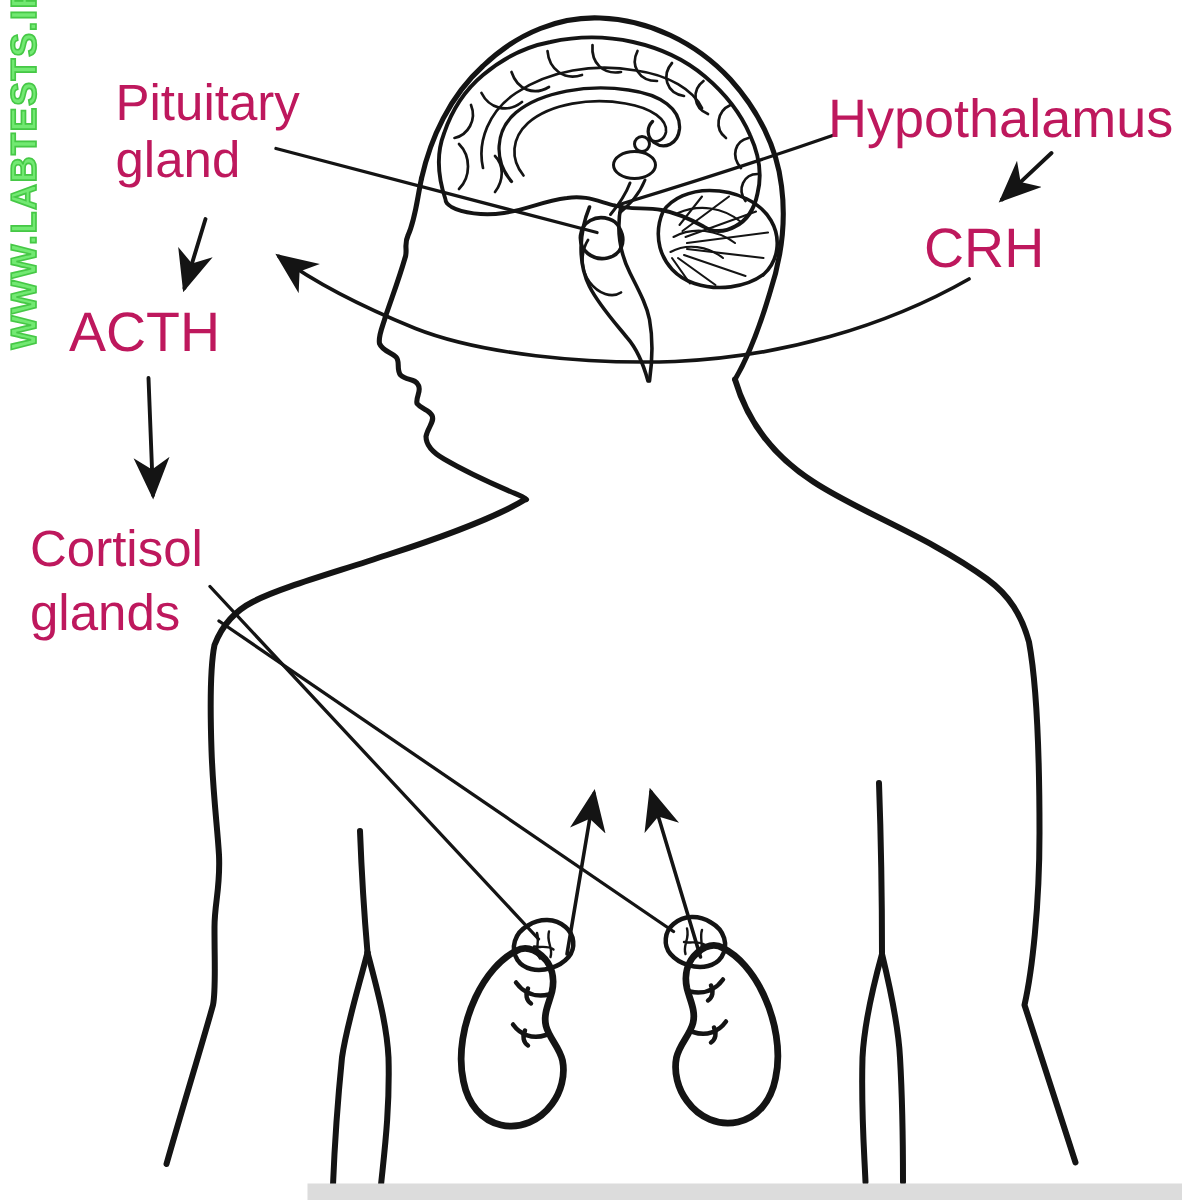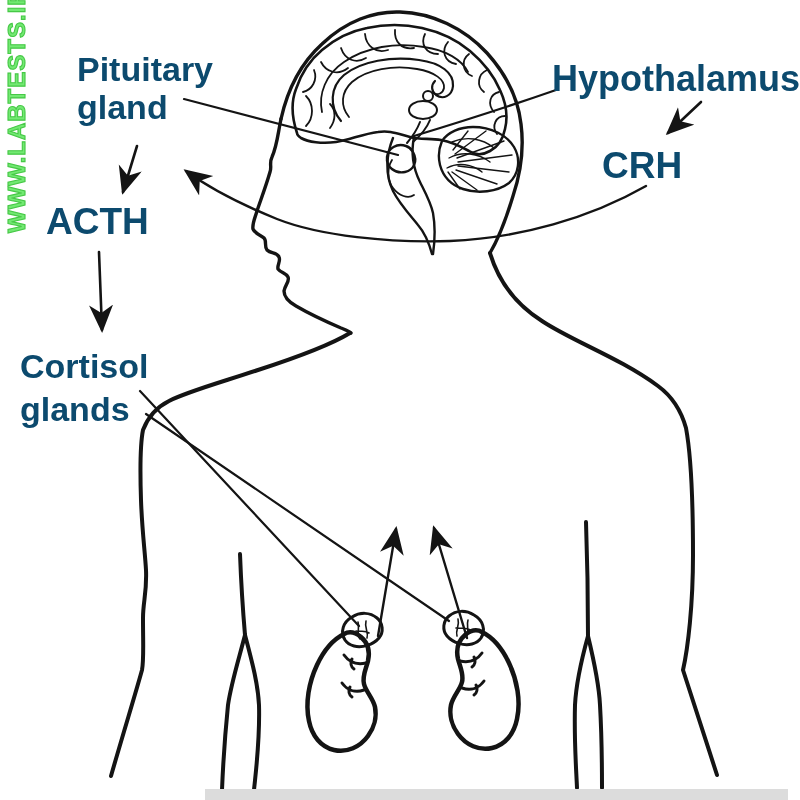--- a/index.html
+++ b/index.html
@@ -2,25 +2,25 @@
 <html><head>
 <meta charset="utf-8">
 <style>
   html,body{margin:0;padding:0;background:#fff;}
   #stage{
     position:relative;width:800px;height:800px;background:#ffffff;
     font-family:"Liberation Sans","DejaVu Sans",sans-serif;color:#141414;
     overflow:hidden;
   }
   #figure-svg{position:absolute;left:0;top:0;width:800px;height:800px;}
-  .lbl{position:absolute;color:#0c4a6e;white-space:nowrap;z-index:5;font-weight:bold;}
+  .lbl{position:absolute;color:#be185d;white-space:nowrap;z-index:5;}
   .lbl span{display:block;}
   #lbl-pituitary{left:77px;top:50px;font-size:34px;line-height:38px;}
   #lbl-hypothalamus{left:552px;top:58px;font-size:36px;}
-  #lbl-crh{left:602px;top:145px;font-size:37px;text-align:center;}
+  #lbl-crh{left:616px;top:145px;font-size:37px;text-align:center;}
   #lbl-acth{left:46px;top:201px;font-size:37px;}
   #lbl-adrenal{left:20px;top:345px;font-size:34px;line-height:43px;}
   #lbl-cortisol{left:344px;top:473px;font-size:35px;}
   #watermark{
     position:absolute;left:3px;top:233px;z-index:6;
     transform:rotate(-90deg);transform-origin:0 0;
     font-size:24px;font-weight:bold;letter-spacing:1px;
     color:#72e972;-webkit-text-stroke:1.1px #46c846;
     white-space:nowrap;
   }

